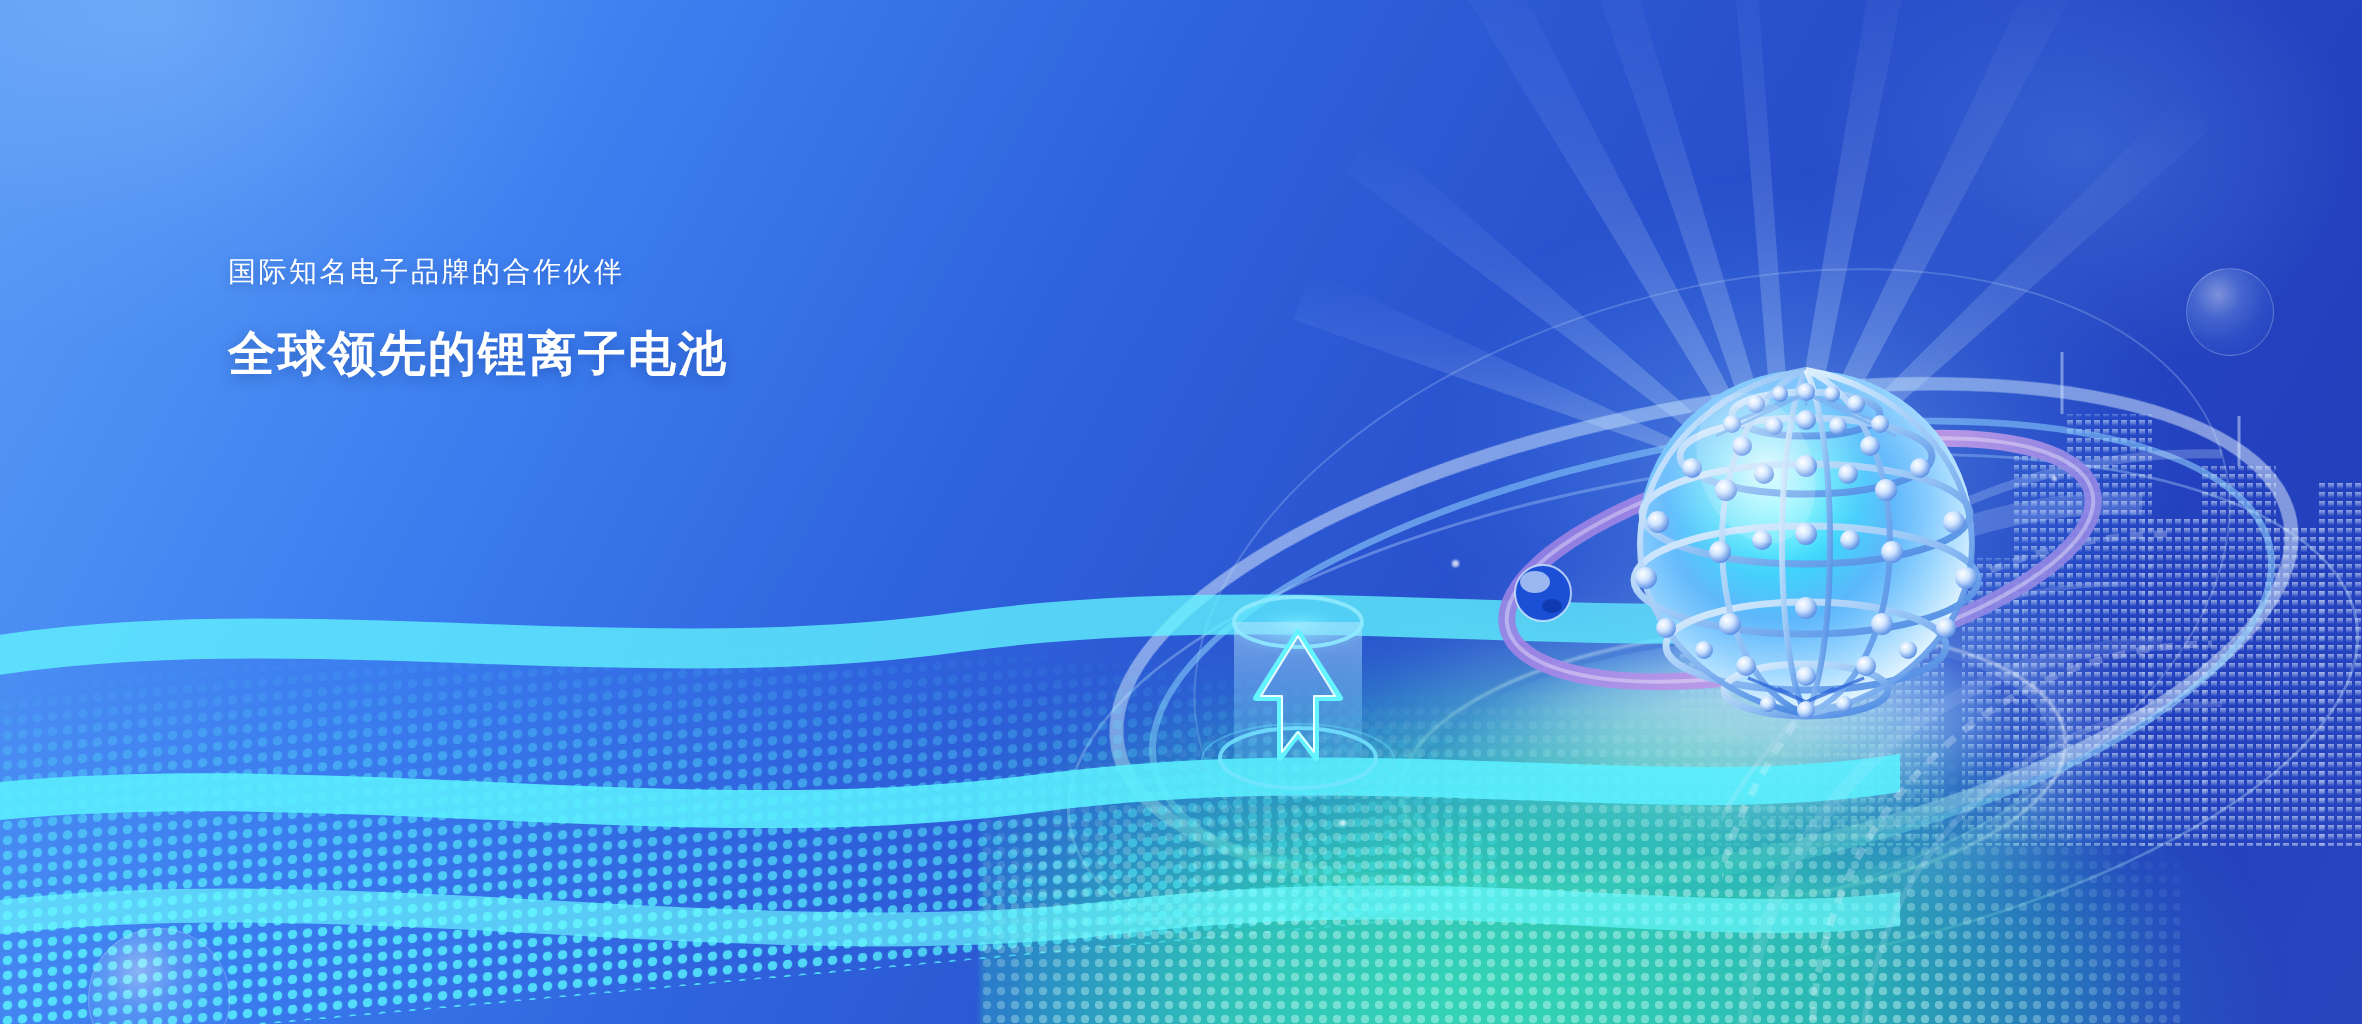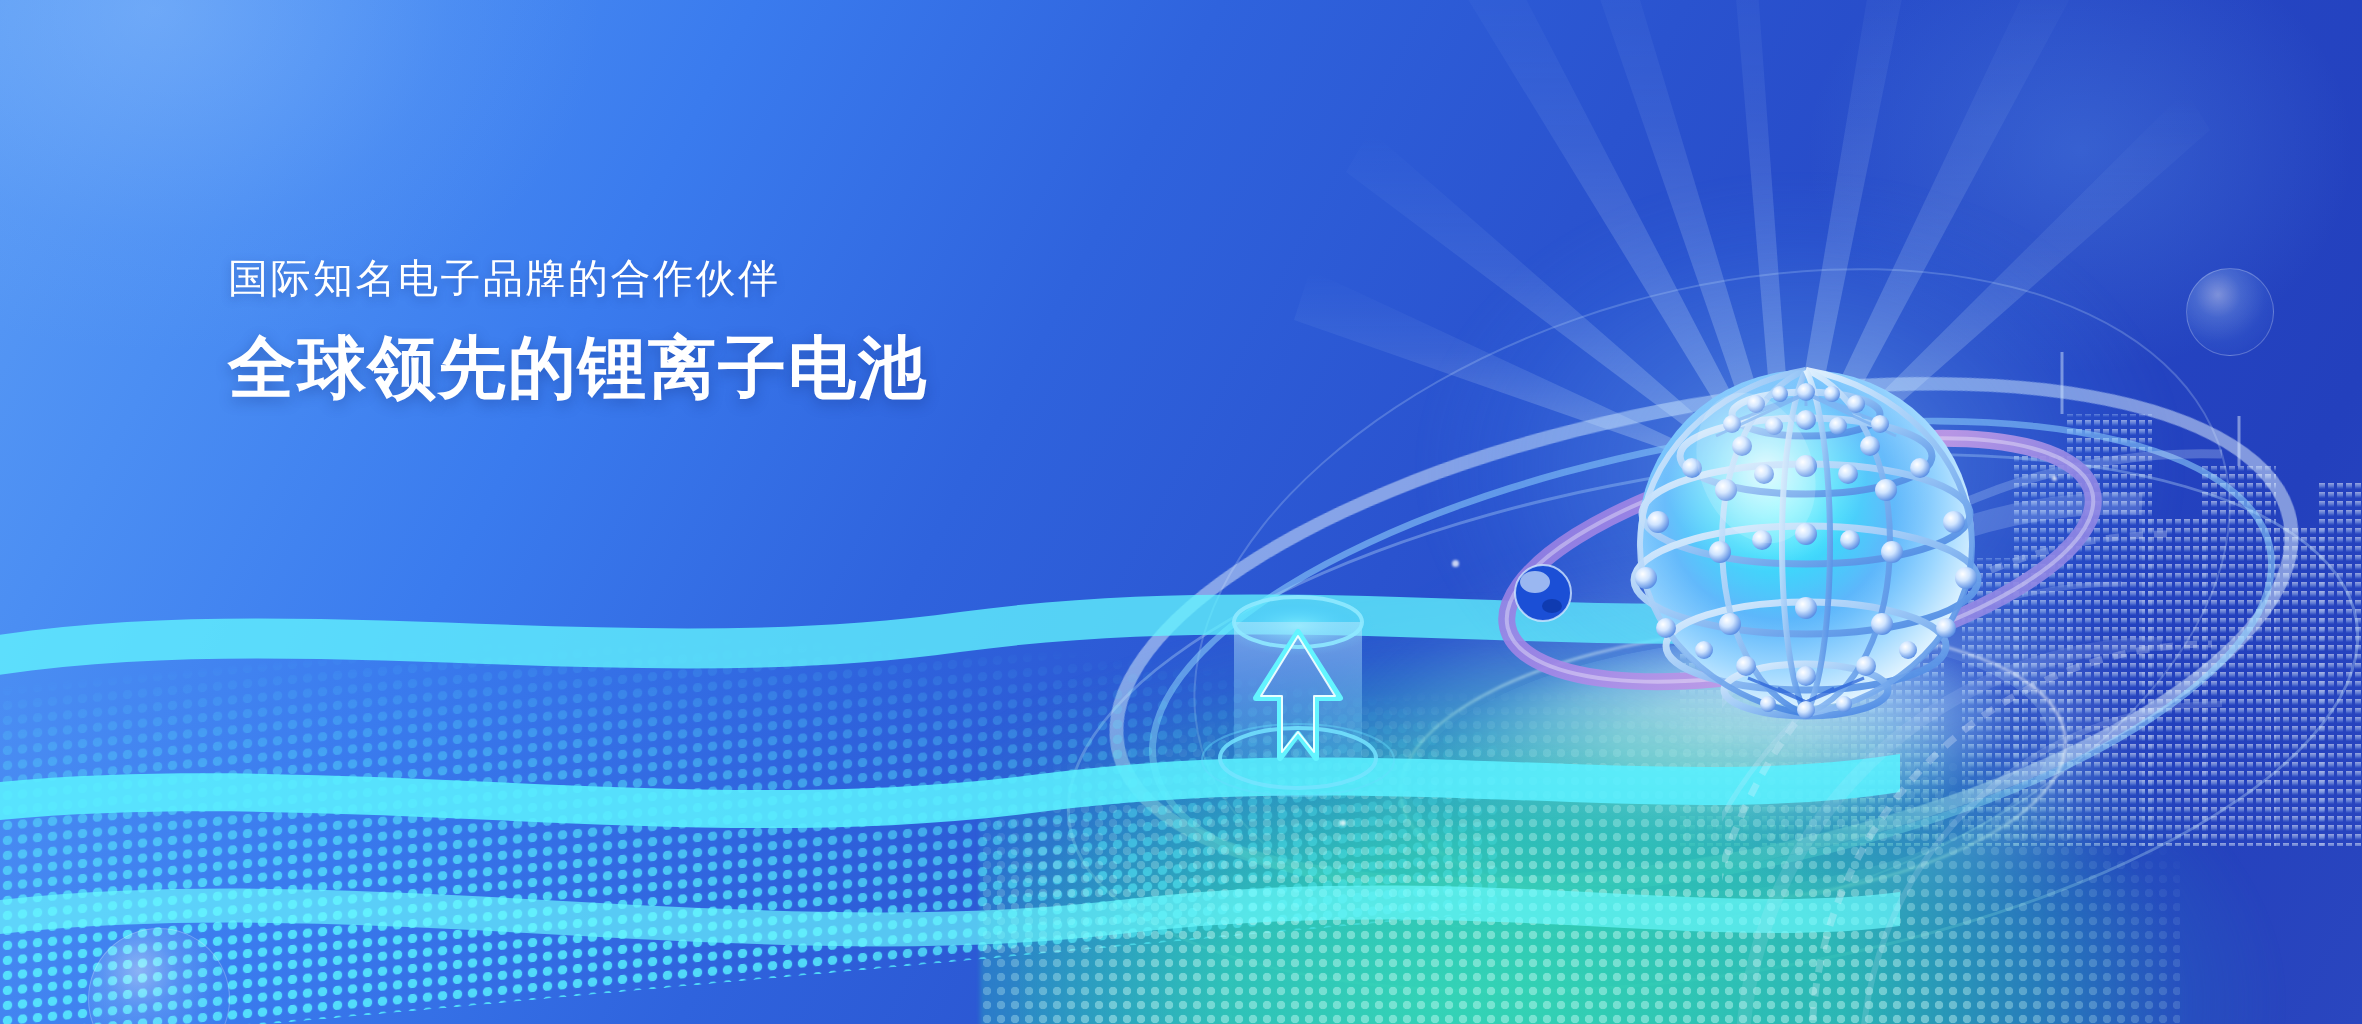--- a/index.html
+++ b/index.html
@@ -175,31 +175,31 @@
   .glint { border-radius: 50%; background: rgba(255,255,255,0.75); filter: blur(1px); }
 
   
   .copy {
     position: absolute;
     left: 228px; top: 258px;
     z-index: 40;
   }
   .eyebrow {
     color: #ffffff;
-    font-size: 40px;
+    font-size: 28px;
     font-weight: 400;
     letter-spacing: 2.5px;
     line-height: 1;
-    margin: 0 0 27px 0;
+    margin: 0 0 38px 0;
     text-shadow: 0 3px 10px rgba(20,50,130,0.35);
     white-space: nowrap;
   }
   .headline {
     color: #ffffff;
-    font-size: 68px;
+    font-size: 48px;
     font-weight: 700;
     letter-spacing: 2px;
     line-height: 1.24;
     margin: 0;
     text-shadow: 0 4px 14px rgba(18,48,128,0.40);
     white-space: nowrap;
   }
   .headline span { display: block; }
 </style>
 </head>

